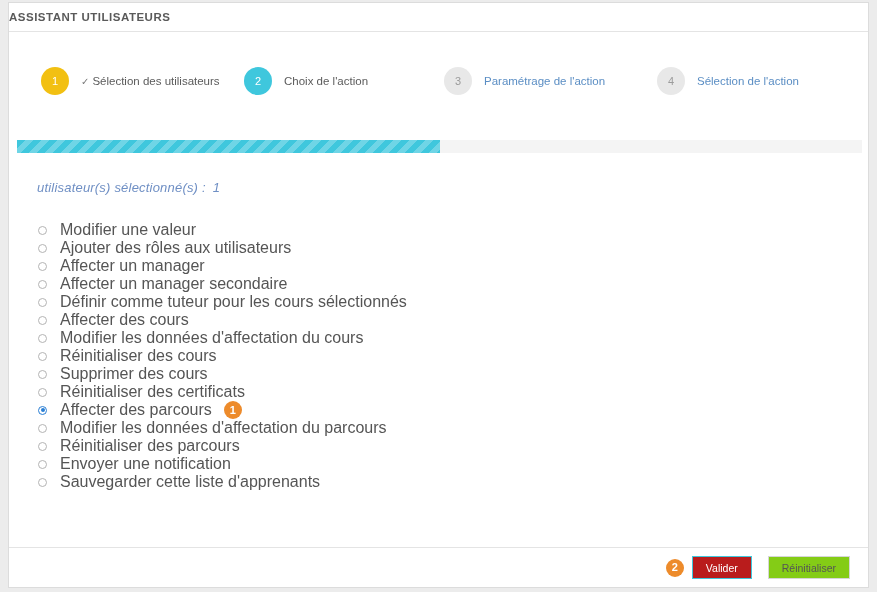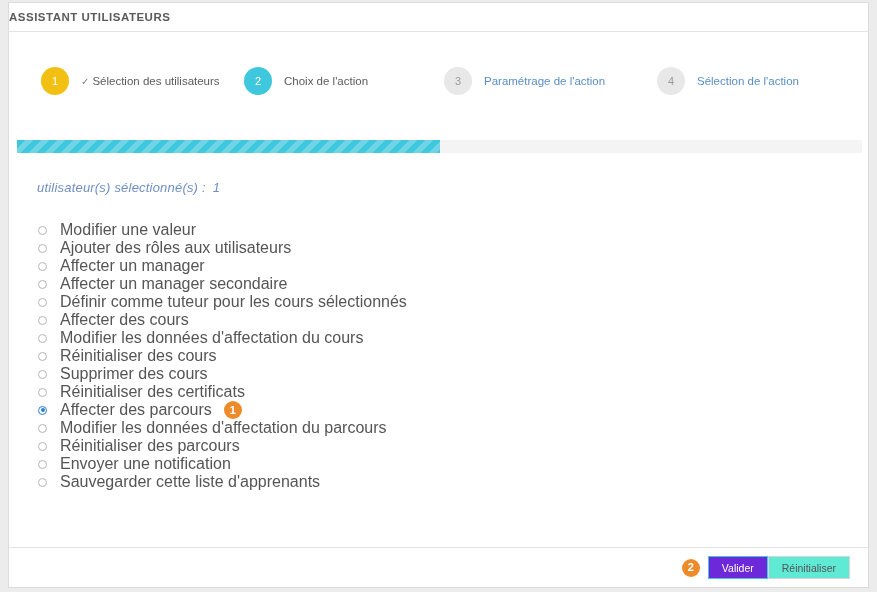--- a/index.html
+++ b/index.html
@@ -223,29 +223,29 @@
     height: 23px;
     display: inline-flex;
     align-items: center;
     justify-content: center;
     padding: 0 13px;
     box-sizing: border-box;
     border: 1px solid transparent;
     cursor: pointer;
   }
   .btn-primary {
-    background: #6d28d9;
+    background: #b91c1c;
     color: #ffffff;
     border-color: #3fc7dd;
   }
   .btn-secondary {
-    background: #5eead4;
+    background: #84cc16;
     color: #555555;
     border-color: #d6d6d6;
-    margin-left: 0;
+    margin-left: 16px;
   }
   .footer-marker {
     margin-right: 8px;
   }
 </style>
 </head>
 <body>
 
 <div class="screen">
   <div class="panel">

